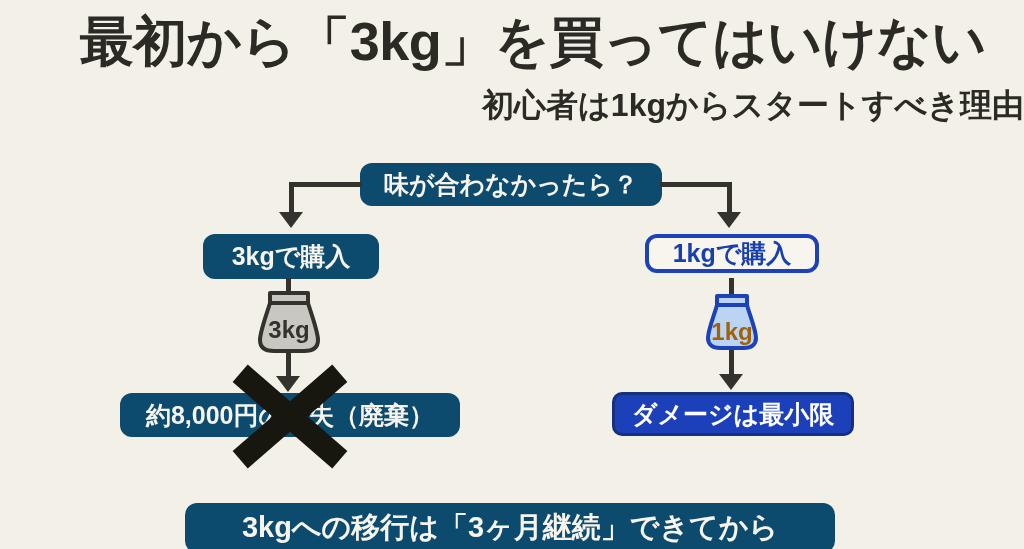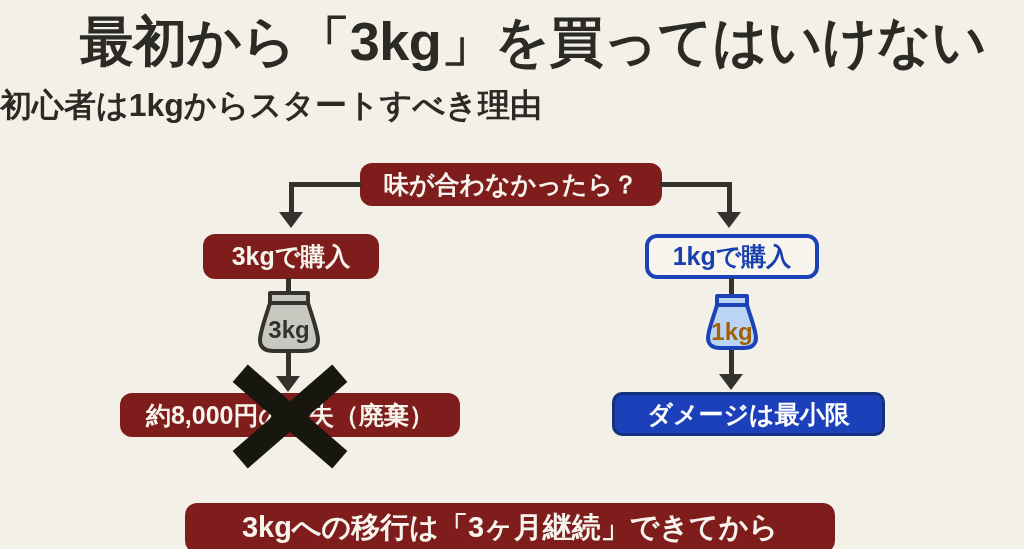--- a/index.html
+++ b/index.html
@@ -33,39 +33,39 @@
     letter-spacing: -0.5px;
     line-height: 1.1;
     white-space: nowrap;
     margin-left: 21px;
   }
   .subtitle {
     position: absolute;
     left: 0;
     top: 88px;
     width: 1024px;
-    text-align: left;
+    text-align: right;
     font-size: 32px;
     font-weight: 700;
     color: #2b2a25;
     line-height: 1.1;
     white-space: nowrap;
   }
 
   
   .node {
     position: absolute;
     box-sizing: border-box;
     display: flex;
     align-items: center;
     justify-content: center;
     white-space: nowrap;
   }
   .node-dark {
-    background: #7f1d1d;
+    background: #0c4a6e;
     color: #f6f4ec;
     border-radius: 12px;
     font-weight: 700;
   }
   .node-outline-blue {
     background: #f7f5ed;
     color: #173fae;
     border: 4px solid #1d42b8;
     border-radius: 12px;
     font-weight: 700;
@@ -83,31 +83,31 @@
     width: 302px; height: 43px;
     font-size: 25px;
   }
   #buy-3kg-node {
     left: 203px; top: 234px;
     width: 176px; height: 45px;
     font-size: 25px;
   }
   #buy-1kg-node {
     left: 645px; top: 234px;
-    width: 174px; height: 45px;
+    width: 174px; height: 39px;
     font-size: 25px;
   }
   #loss-node {
     left: 120px; top: 393px;
     width: 340px; height: 44px;
     font-size: 25px;
   }
   #damage-node {
     left: 612px; top: 392px;
-    width: 273px; height: 44px;
+    width: 242px; height: 44px;
     font-size: 25px;
   }
   #footer-node {
     left: 185px; top: 503px;
     width: 650px; height: 50px;
     font-size: 29px;
   }
 
   
   .conn {

